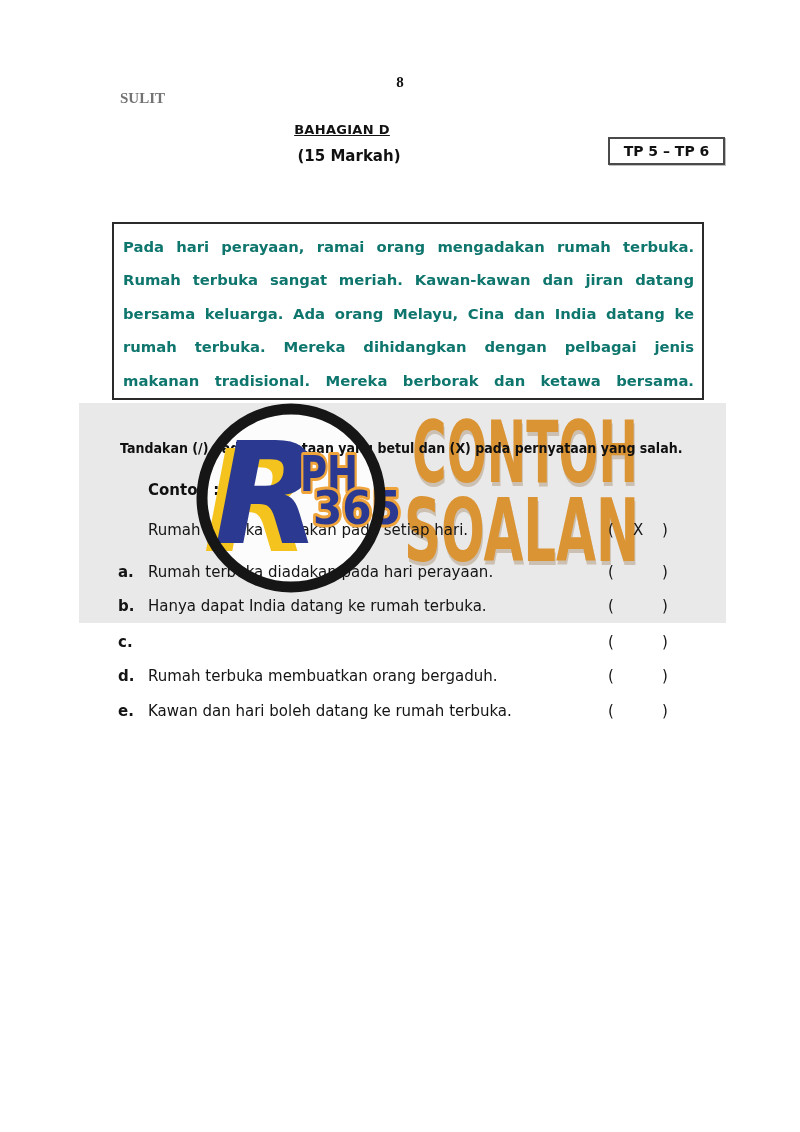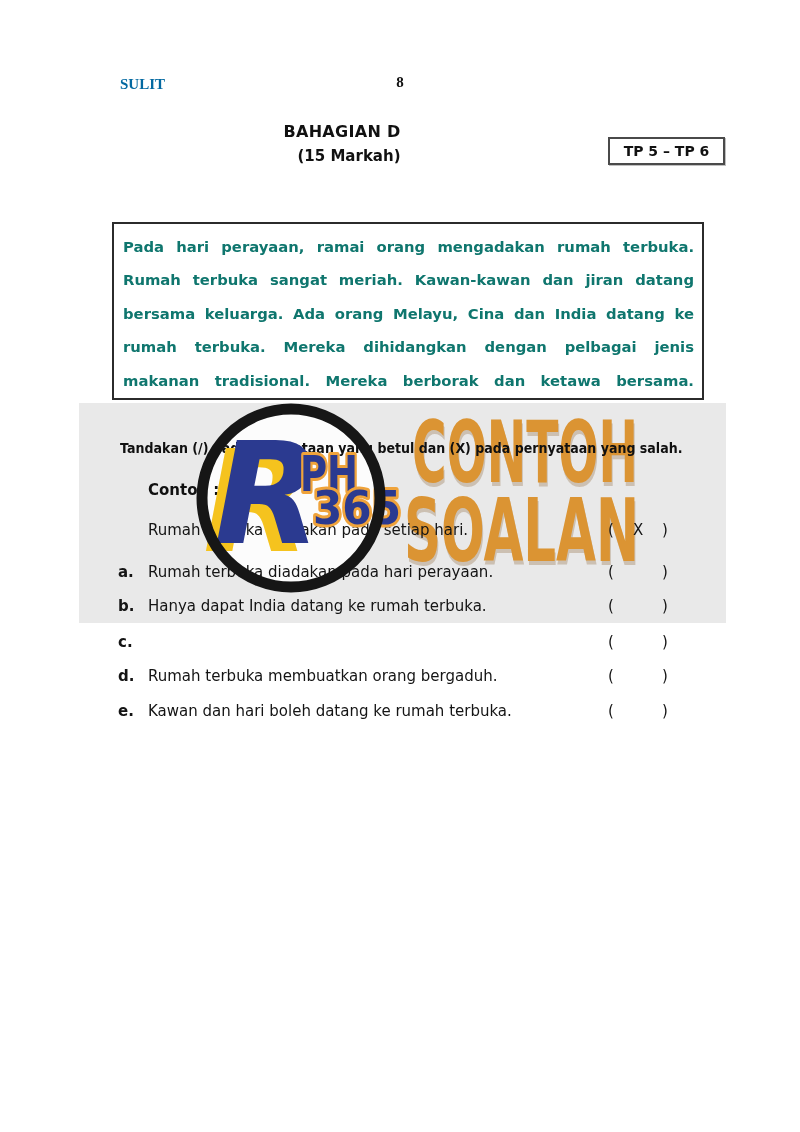--- a/index.html
+++ b/index.html
@@ -7,32 +7,32 @@
     position:relative;
     width:800px;height:1132px;
     background:#ffffff;
     font-family:"DejaVu Sans",sans-serif;
     color:#111;
     overflow:hidden;
   }
   .abs{position:absolute;}
   
   .sulit{
-    left:120px;top:76px;
+    left:120px;top:90px;
     font-family:"Liberation Serif",serif;
-    font-weight:bold;font-size:15px;color:#0369a1;
+    font-weight:bold;font-size:15px;color:#737373;
   }
   .pageno{
     left:0;top:74px;width:800px;text-align:center;
     font-family:"Liberation Serif",serif;
     font-weight:bold;font-size:15px;color:#111;
   }
   .section-title{
     left:0;top:122px;width:684px;text-align:center;
-    font-weight:bold;font-size:16px;letter-spacing:.3px;
+    font-weight:bold;font-size:13px;letter-spacing:.3px;text-decoration:underline;
   }
   .section-marks{
     left:0;top:147px;width:698px;text-align:center;
     font-weight:bold;font-size:15px;
   }
   .tp-box{
     left:608px;top:137px;width:113px;height:24px;
     border:2px solid #4a4a4a;background:#fff;
     box-shadow:1px 1px 0 rgba(0,0,0,.25);
     display:flex;align-items:center;justify-content:center;

